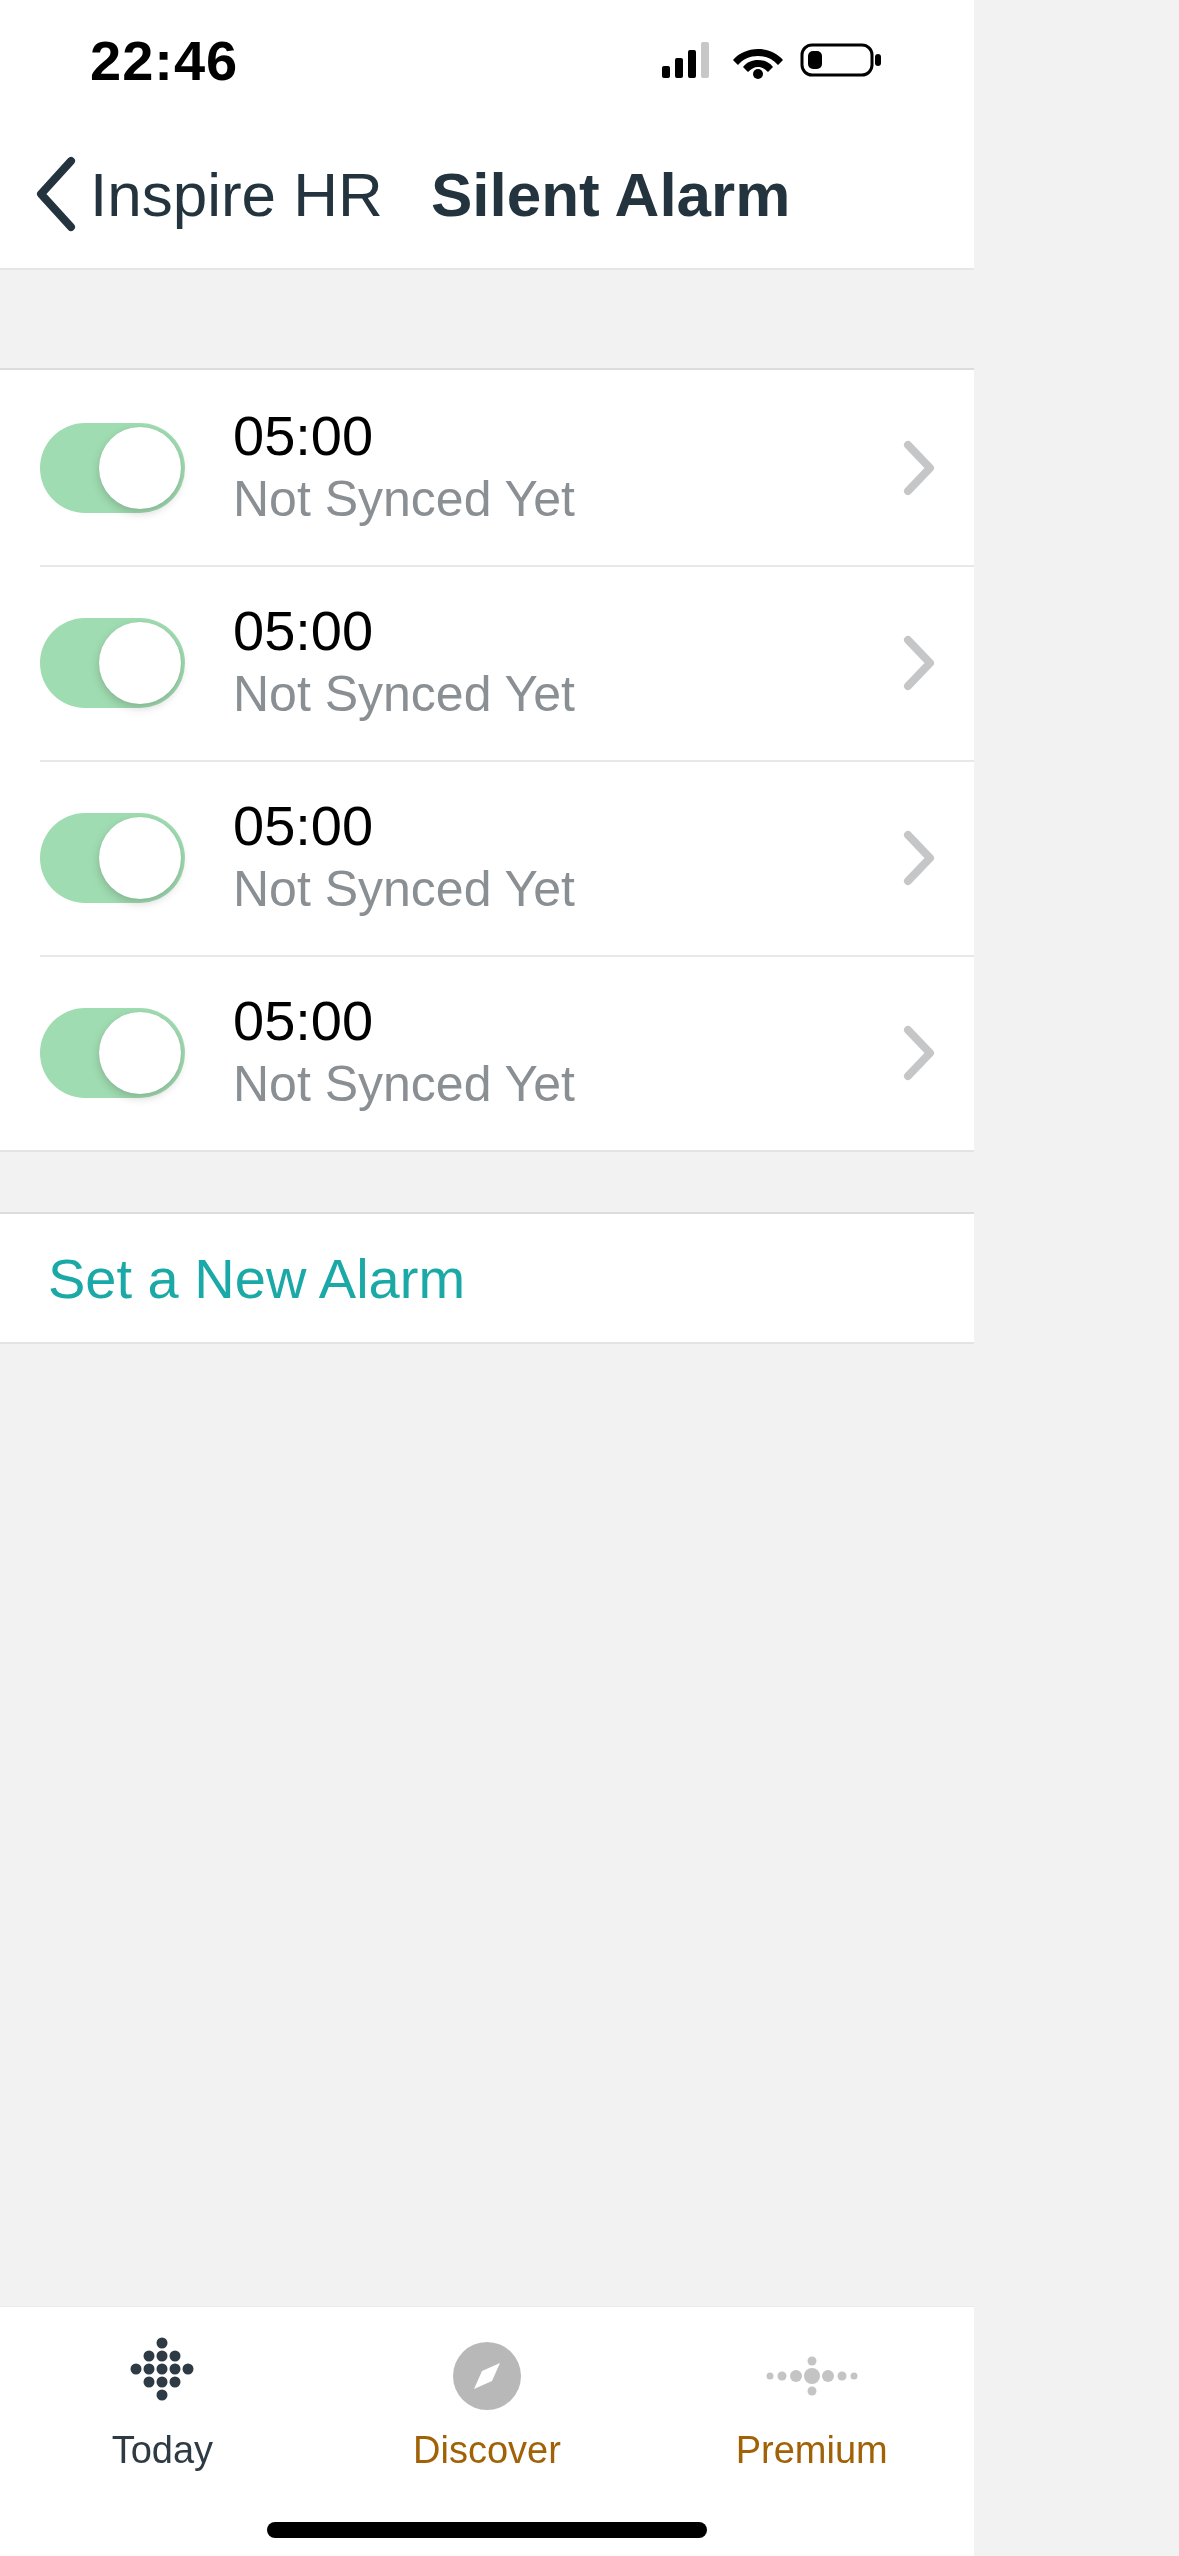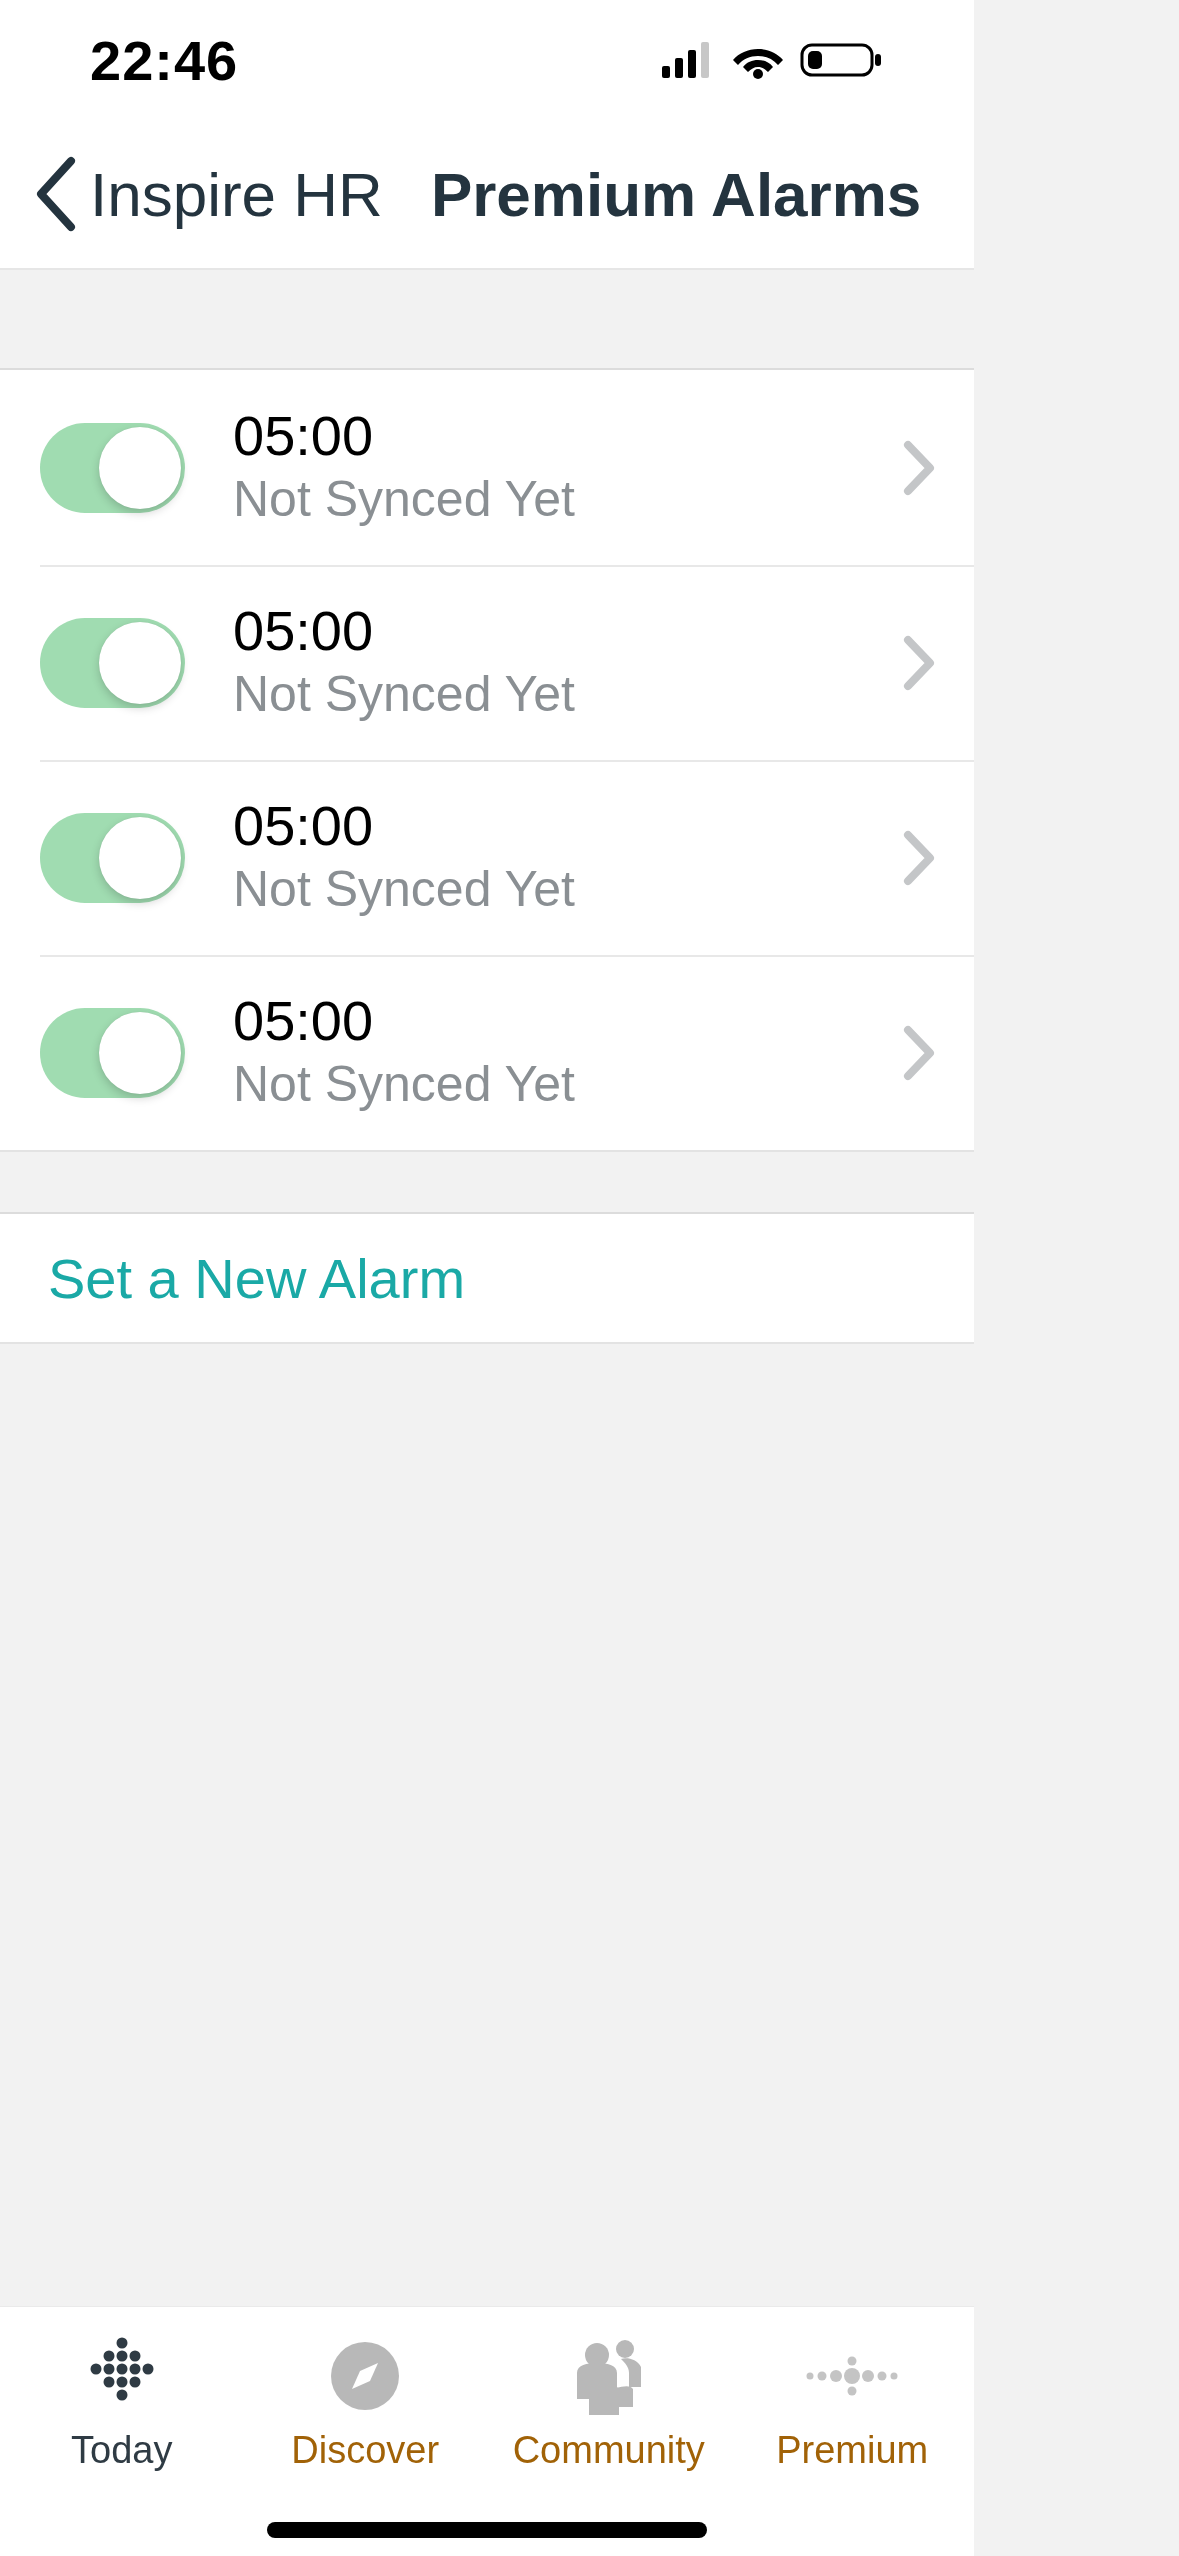--- a/index.html
+++ b/index.html
@@ -242,21 +242,21 @@
     </div>
   </div>
 
   <div class="nav-header">
     <div class="back-chevron">
       <svg width="48" height="78" viewBox="0 0 48 78">
         <polyline points="40,6 10,39 40,72" fill="none" stroke="#24343f" stroke-width="8" stroke-linecap="round" stroke-linejoin="round"></polyline>
       </svg>
     </div>
     <div class="back-label">Inspire HR</div>
-    <div class="nav-title">Premium Alarms</div>
+    <div class="nav-title">Silent Alarm</div>
   </div>
 
   <div class="section-gap-top"></div>
 
   <div class="alarm-list">
 
     <div class="alarm-row">
       <div class="toggle">
         <div class="toggle-knob"></div>
       </div>
@@ -354,33 +354,20 @@
     <div class="tab-item">
       <div class="tab-icon">
         <svg width="78" height="78" viewBox="0 0 78 78">
           <circle cx="39" cy="39" r="34" fill="#b8b8b8"></circle>
           <polygon points="52,26 44,44 26,52 34,34" fill="#ffffff"></polygon>
         </svg>
       </div>
       <div class="tab-label">Discover</div>
     </div>
 
-    <div class="tab-item">
-      <div class="tab-icon">
-        <svg width="100" height="86" viewBox="0 0 100 86">
-          <g fill="#b8b8b8">
-            <circle cx="38" cy="22" r="12"></circle>
-            <circle cx="66" cy="16" r="9"></circle>
-            <path d="M18 40 C18 32 28 30 38 30 C48 30 58 32 58 40 L58 54 C58 56 70 50 74 56 L74 74 L60 74 L60 82 L30 82 L30 66 L18 66 Z"></path>
-            <path d="M62 26 C68 24 78 26 82 34 L82 54 L70 54 L70 40 C70 34 66 30 62 26 Z"></path>
-          </g>
-        </svg>
-      </div>
-      <div class="tab-label">Community</div>
-    </div>
 
     <div class="tab-item">
       <div class="tab-icon">
         <svg width="100" height="70" viewBox="0 0 100 70">
           <g fill="#c4c4c4">
             <circle cx="50" cy="35" r="8"></circle>
             <circle cx="34" cy="35" r="6"></circle>
               <circle cx="66" cy="35" r="6"></circle>
             <circle cx="20" cy="35" r="4.5"></circle>
               <circle cx="80" cy="35" r="4.5"></circle>

